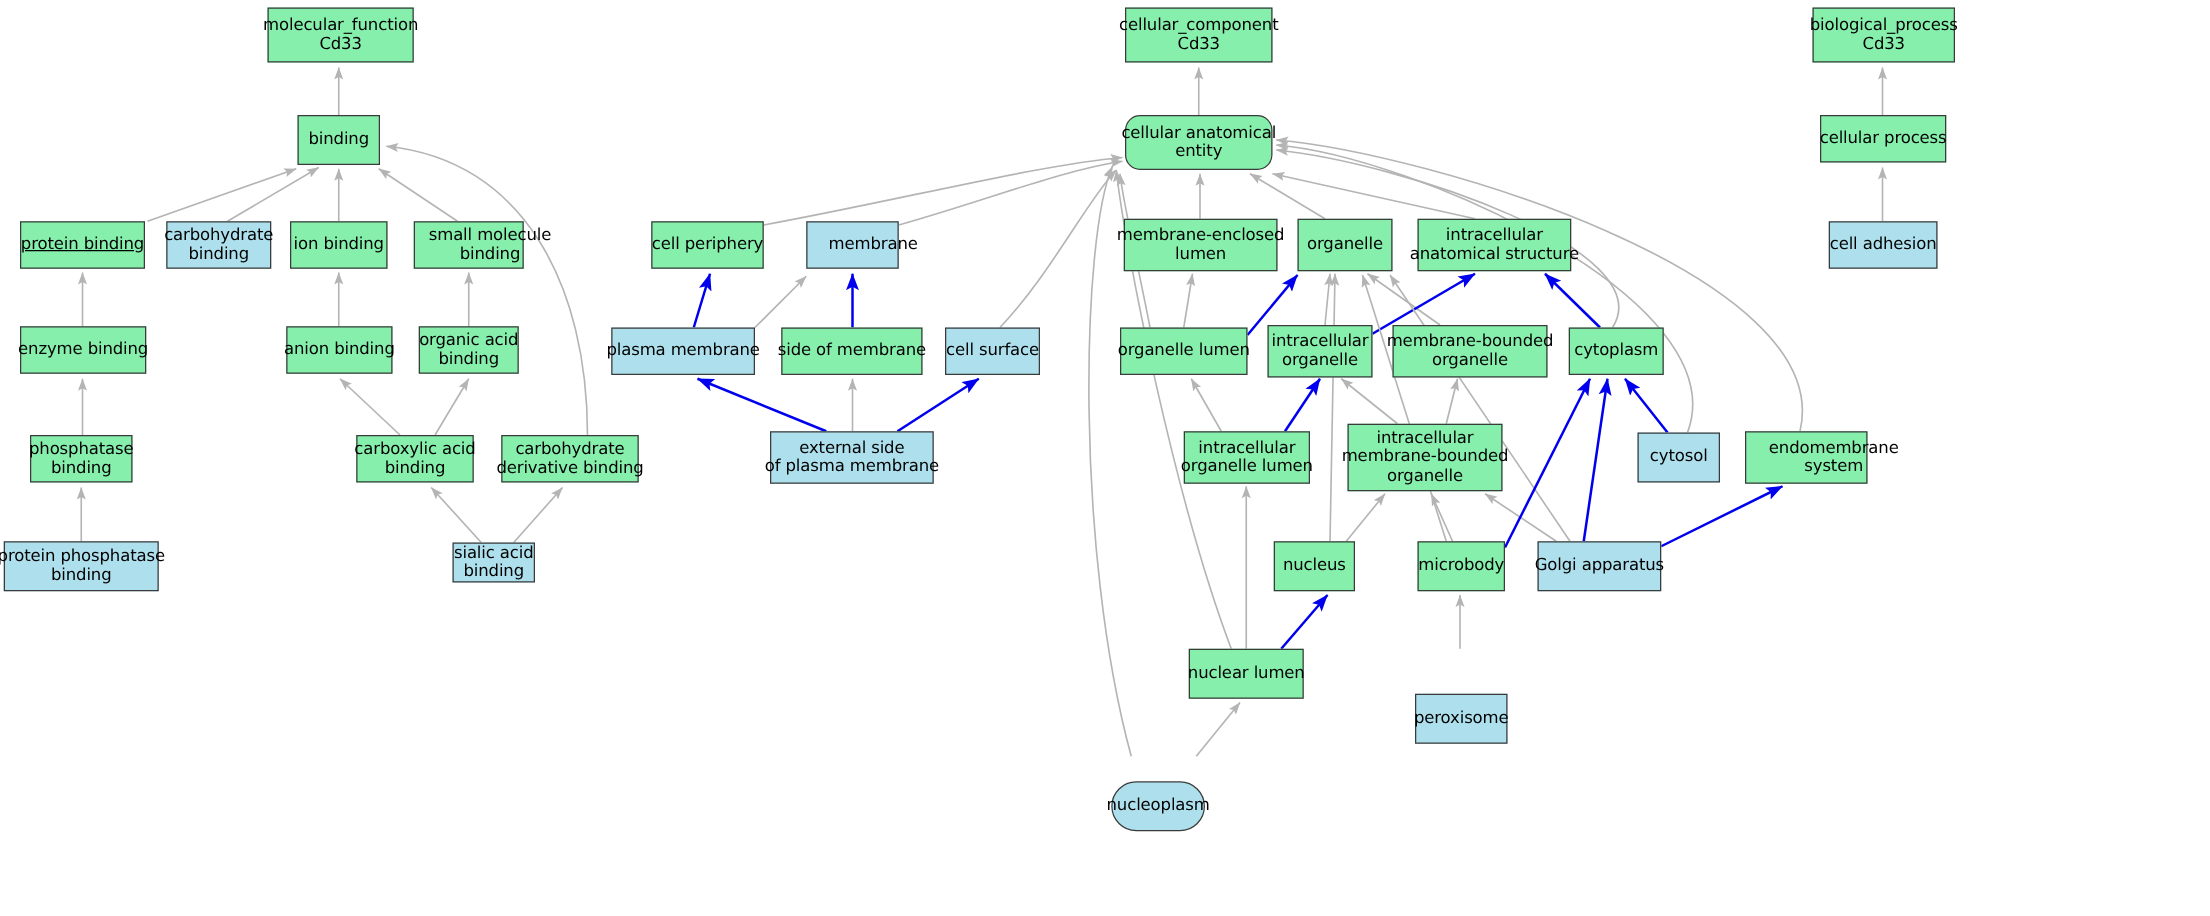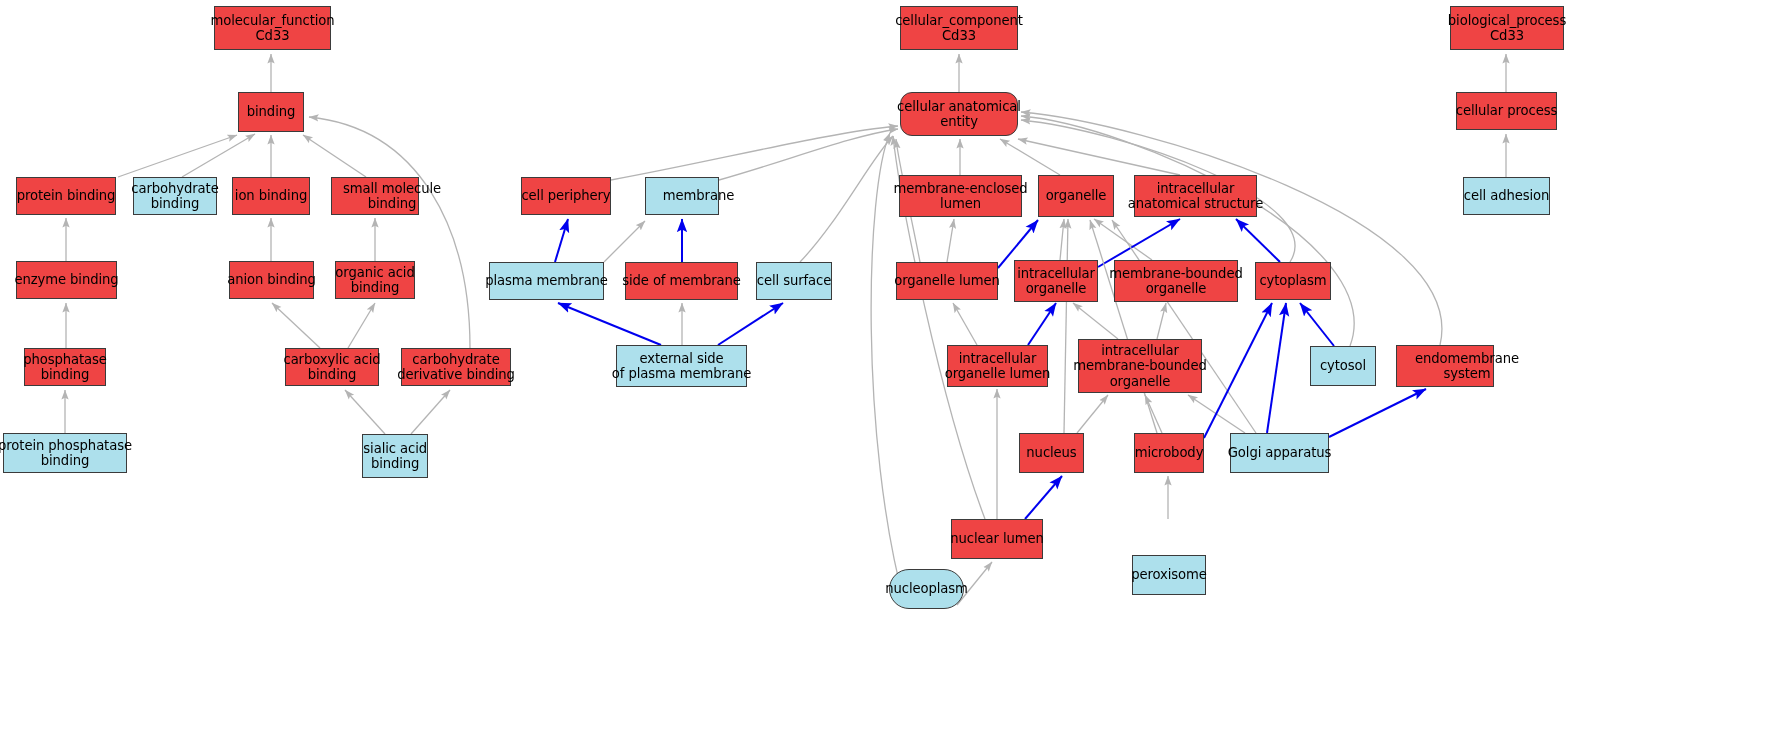--- a/index.html
+++ b/index.html
@@ -27,21 +27,21 @@
     position: absolute;
     left: 0;
     top: 0;
     width: 1768px;
     height: 733px;
   }
   .go-node {
     position: absolute;
     box-sizing: border-box;
     border: 1.4px solid #3b3b3b;
-    background: #ef4444;
+    background: #86efac;
     display: flex;
     align-items: center;
     justify-content: center;
     text-align: center;
     font-size: 13.2px;
     line-height: 15.5px;
     color: #000000;
     white-space: pre;
     letter-spacing: -0.1px;
   }
@@ -127,39 +127,39 @@
         <path d="M1025,519 L1062,476" fill="none" stroke="#0000ee" stroke-width="2" marker-end="url(#arrow-blue)"></path>
         <path d="M1506,92 L1506,54" fill="none" stroke="#b4b4b4" stroke-width="1.3" marker-end="url(#arrow-gray)"></path>
         <path d="M1506,177 L1506,134" fill="none" stroke="#b4b4b4" stroke-width="1.3" marker-end="url(#arrow-gray)"></path>
       </g>
   </svg>
 
   <div id="node-layer">
       <div class="go-node" style="left: 214px; top: 6px; width: 117px; height: 44px;"><span class="lbl">molecular_function
 Cd33</span></div>
       <div class="go-node" style="left: 238px; top: 92px; width: 66px; height: 40px;"><span class="lbl">binding</span></div>
-      <div class="go-node" style="left: 16px; top: 177px; width: 100px; height: 38px;"><span class="lbl">protein binding</span></div>
+      <div class="go-node" style="left: 16px; top: 177px; width: 100px; height: 38px; text-decoration: underline;"><span class="lbl">protein binding</span></div>
       <div class="go-node highlight" style="left: 133px; top: 177px; width: 84px; height: 38px;"><span class="lbl">carbohydrate
 binding</span></div>
       <div class="go-node" style="left: 232px; top: 177px; width: 78px; height: 38px;"><span class="lbl">ion binding</span></div>
       <div class="go-node" style="left: 331px; top: 177px; width: 88px; height: 38px; padding-left: 34px;"><span class="lbl">small molecule
 binding</span></div>
       <div class="go-node" style="left: 16px; top: 261px; width: 101px; height: 38px;"><span class="lbl">enzyme binding</span></div>
       <div class="go-node" style="left: 229px; top: 261px; width: 85px; height: 38px;"><span class="lbl">anion binding</span></div>
       <div class="go-node" style="left: 335px; top: 261px; width: 80px; height: 38px;"><span class="lbl">organic acid
 binding</span></div>
       <div class="go-node" style="left: 24px; top: 348px; width: 82px; height: 38px;"><span class="lbl">phosphatase
 binding</span></div>
       <div class="go-node" style="left: 285px; top: 348px; width: 94px; height: 38px;"><span class="lbl">carboxylic acid
 binding</span></div>
       <div class="go-node" style="left: 401px; top: 348px; width: 110px; height: 38px;"><span class="lbl">carbohydrate
 derivative binding</span></div>
       <div class="go-node highlight" style="left: 3px; top: 433px; width: 124px; height: 40px;"><span class="lbl">protein phosphatase
 binding</span></div>
-      <div class="go-node highlight" style="left: 362px; top: 434px; width: 66px; height: 44px; justify-content: flex-end;"><span class="lbl">sialic acid
+      <div class="go-node highlight" style="left: 362px; top: 434px; width: 66px; height: 32px;"><span class="lbl">sialic acid
 binding</span></div>
       <div class="go-node" style="left: 521px; top: 177px; width: 90px; height: 38px;"><span class="lbl">cell periphery</span></div>
       <div class="go-node highlight" style="left: 645px; top: 177px; width: 74px; height: 38px; padding-left: 33px;"><span class="lbl">membrane</span></div>
       <div class="go-node highlight" style="left: 489px; top: 262px; width: 115px; height: 38px;"><span class="lbl">plasma membrane</span></div>
       <div class="go-node" style="left: 625px; top: 262px; width: 113px; height: 38px;"><span class="lbl">side of membrane</span></div>
       <div class="go-node highlight" style="left: 756px; top: 262px; width: 76px; height: 38px;"><span class="lbl">cell surface</span></div>
       <div class="go-node highlight" style="left: 616px; top: 345px; width: 131px; height: 42px;"><span class="lbl">external side
 of plasma membrane</span></div>
       <div class="go-node" style="left: 900px; top: 6px; width: 118px; height: 44px;"><span class="lbl">cellular_component
 Cd33</span></div>
@@ -182,19 +182,19 @@
 membrane-bounded
 organelle</span></div>
       <div class="go-node highlight" style="left: 1310px; top: 346px; width: 66px; height: 40px;"><span class="lbl">cytosol</span></div>
       <div class="go-node" style="left: 1396px; top: 345px; width: 98px; height: 42px; padding-left: 44px;"><span class="lbl">endomembrane
 system</span></div>
       <div class="go-node" style="left: 1019px; top: 433px; width: 65px; height: 40px;"><span class="lbl">nucleus</span></div>
       <div class="go-node" style="left: 1134px; top: 433px; width: 70px; height: 40px;"><span class="lbl">microbody</span></div>
       <div class="go-node highlight" style="left: 1230px; top: 433px; width: 99px; height: 40px;"><span class="lbl">Golgi apparatus</span></div>
       <div class="go-node" style="left: 951px; top: 519px; width: 92px; height: 40px;"><span class="lbl">nuclear lumen</span></div>
       <div class="go-node highlight" style="left: 1132px; top: 519px; width: 74px; height: 40px; margin-top: 36px;"><span class="lbl">peroxisome</span></div>
-      <div class="go-node highlight" style="left: 889px; top: 569px; width: 75px; height: 40px; border-radius: 20px;"><span class="lbl">nucleoplasm</span></div>
+      <div class="go-node highlight" style="left: 889px; top: 625px; width: 75px; height: 40px; border-radius: 20px;"><span class="lbl">nucleoplasm</span></div>
       <div class="go-node" style="left: 1450px; top: 6px; width: 114px; height: 44px;"><span class="lbl">biological_process
 Cd33</span></div>
       <div class="go-node" style="left: 1456px; top: 92px; width: 101px; height: 38px;"><span class="lbl">cellular process</span></div>
       <div class="go-node highlight" style="left: 1463px; top: 177px; width: 87px; height: 38px;"><span class="lbl">cell adhesion</span></div>
     </div>
 </div>
 
 </body></html>

